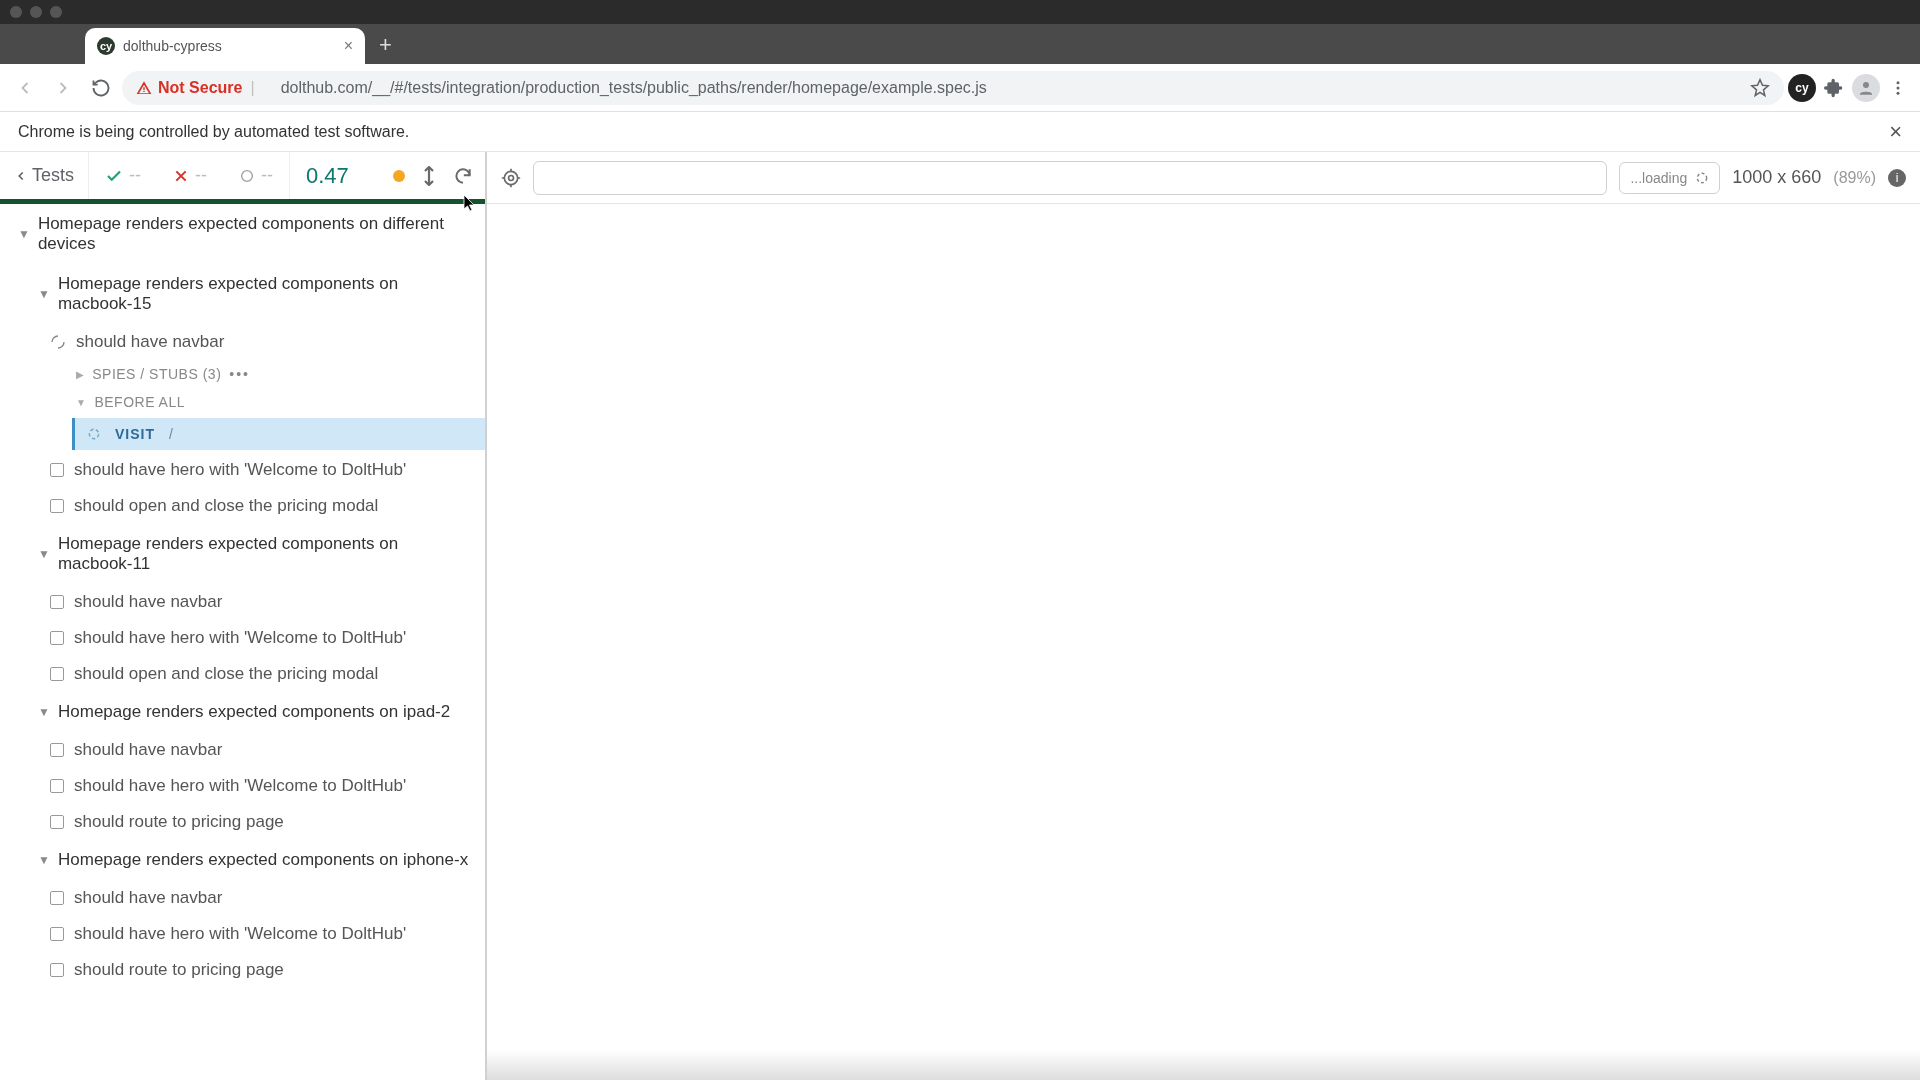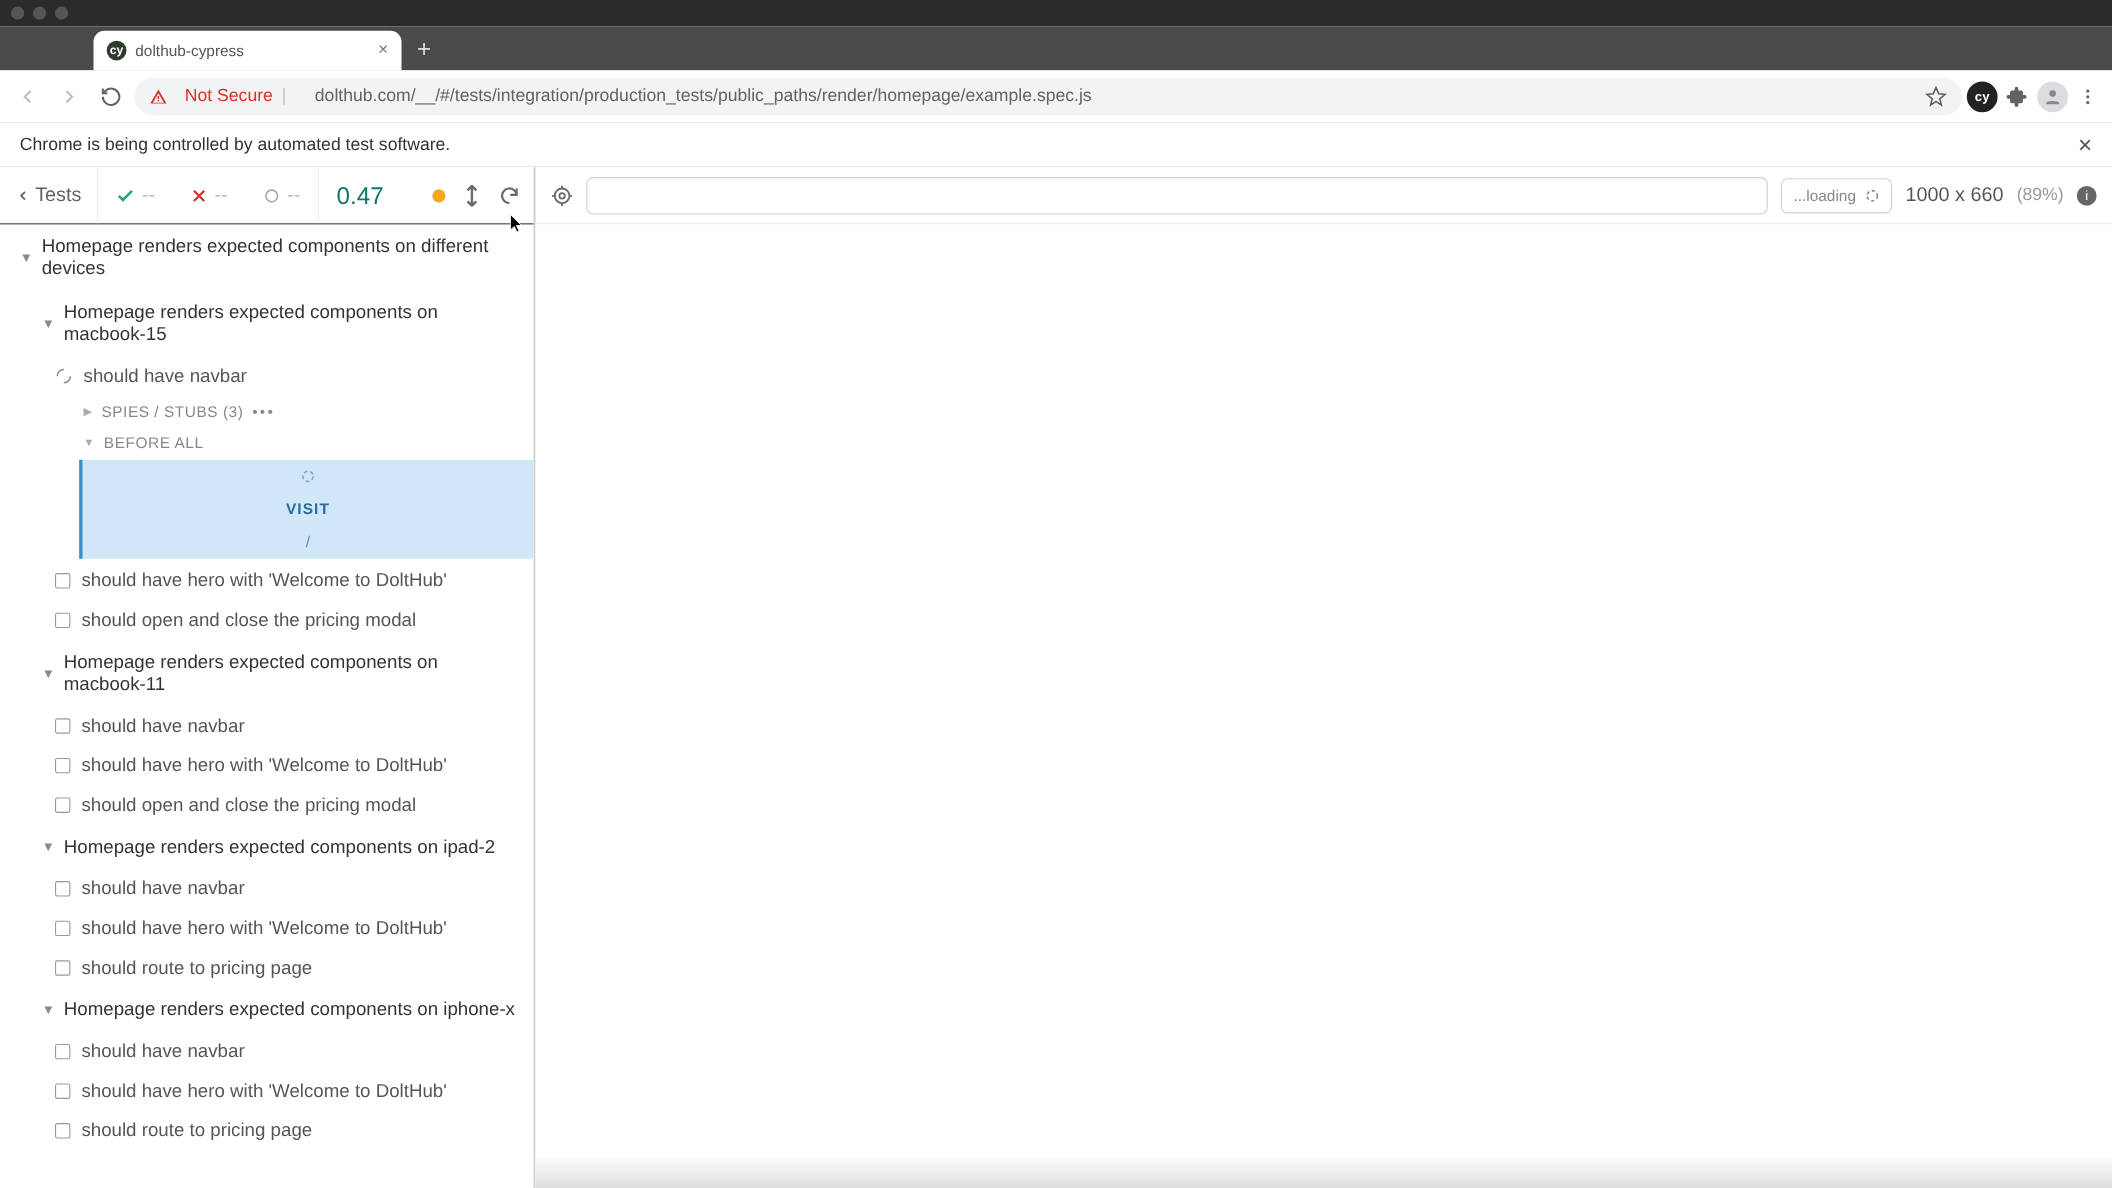--- a/index.html
+++ b/index.html
@@ -12,36 +12,36 @@
 .tab { background: #fff; border-radius: 10px 10px 0 0; height: 36px; display: flex; align-items: center; padding: 0 12px; gap: 8px; width: 280px; }
 .tab-favicon { width: 18px; height: 18px; background: #2e3a2e; border-radius: 50%; display: flex; align-items: center; justify-content: center; color: #fff; font-size: 11px; font-weight: bold; }
 .tab-title { flex: 1; font-size: 14px; color: #555; }
 .tab-close { color: #777; font-size: 16px; cursor: pointer; }
 .new-tab { color: #ddd; font-size: 22px; margin-left: 14px; margin-bottom: 6px; cursor: pointer; }
 
 .addressbar-row { height: 48px; background: #fff; border-bottom: 1px solid #e0e0e0; display: flex; align-items: center; padding: 0 8px; gap: 4px; }
 .nav-btn { width: 34px; height: 34px; display: flex; align-items: center; justify-content: center; color: #5f6368; border-radius: 50%; cursor: pointer; }
 .nav-btn.disabled { color: #bcbcbc; }
 .omnibox { flex: 1; height: 34px; background: #f1f3f4; border-radius: 17px; display: flex; align-items: center; padding: 0 14px; gap: 8px; font-size: 16px; color: #202124; }
-.not-secure { color: #d93025; display: flex; align-items: center; gap: 16px; }
+.not-secure { color: #d93025; display: flex; align-items: center; gap: 6px; font-weight: bold; }
 .url-sep { color: #c0c0c0; }
 .url-text { color: #5f6368; margin-left: 18px; }
 .omnibox-right { margin-left: auto; display: flex; align-items: center; gap: 14px; color: #5f6368; }
 .ext-icon { width: 28px; height: 28px; display: flex; align-items: center; justify-content: center; border-radius: 50%; }
 .ext-cy { background: #222; color: #fff; font-size: 12px; font-weight: bold; }
 .profile { background: #dadce0; }
 
 .automation-banner { height: 40px; background: #fff; border-bottom: 1px solid #e5e5e5; display: flex; align-items: center; padding: 0 18px; font-size: 16px; color: #333; }
 .automation-banner .close { margin-left: auto; font-size: 22px; color: #555; cursor: pointer; }
 
 
 .runner { display: flex; height: calc(1080px - 152px); }
 .left-panel { width: 487px; border-right: 2px solid #d0d0d0; display: flex; flex-direction: column; background: #fff; }
 
-.stats-bar { height: 52px; border-bottom: 1px solid #14532d; display: flex; align-items: center; }
+.stats-bar { height: 52px; border-bottom: 5px solid #14532d; display: flex; align-items: center; }
 .tests-back { display: flex; align-items: center; gap: 4px; padding: 0 14px; color: #5f6368; font-size: 18px; cursor: pointer; border-right: 1px solid #eee; height: 100%; }
 .stat { display: flex; align-items: center; gap: 6px; padding: 0 16px; height: 100%; font-size: 18px; }
 .stat-pass { color: #1ea672; }
 .stat-fail { color: #d93025; }
 .stat-pending { color: #a0a0a0; }
 .stat-dash { color: #bbb; }
 .duration { padding: 0 16px; font-size: 22px; color: #0f766e; border-left: 1px solid #eee; height: 100%; display: flex; align-items: center; }
 .stats-right { margin-left: auto; display: flex; align-items: center; padding: 0 12px; gap: 18px; }
 .amber-dot { width: 12px; height: 12px; border-radius: 50%; background: #f5a623; }
 .icon-gray { color: #6a6a6a; font-size: 18px; cursor: pointer; }
@@ -50,21 +50,21 @@
 .suite-row { display: flex; align-items: center; gap: 8px; padding: 10px 12px; font-size: 17px; color: #333; cursor: pointer; }
 .suite-row.lvl0 { padding-left: 18px; font-weight: 500; }
 .suite-row.lvl1 { padding-left: 38px; font-weight: 500; }
 .caret { color: #8a8a8a; font-size: 12px; width: 12px; }
 .test-row { display: flex; align-items: center; gap: 10px; padding: 8px 12px 8px 50px; font-size: 17px; color: #555; cursor: pointer; }
 .test-icon { width: 14px; height: 14px; border: 1.5px solid #999; border-radius: 2px; flex-shrink: 0; }
 .running-icon { width: 16px; height: 16px; display: flex; align-items: center; justify-content: center; color: #888; }
 .hook-row { padding: 6px 12px 6px 76px; font-size: 14px; color: #888; letter-spacing: 0.5px; display: flex; align-items: center; gap: 8px; cursor: pointer; }
 .hook-caret { color: #aaa; font-size: 10px; }
 .dots { letter-spacing: 2px; }
-.cmd-row { margin: 2px 0 2px 72px; padding: 8px 12px; background: #cfe7f7; border-left: 3px solid #3b8fc4; display: flex; align-items: center; gap: 14px; font-size: 14px; cursor: pointer; flex-direction: column; }
+.cmd-row { margin: 2px 0 2px 72px; padding: 8px 12px; background: #cfe7f7; border-left: 3px solid #3b8fc4; display: flex; align-items: center; gap: 14px; font-size: 14px; cursor: pointer; }
 .cmd-name { color: #2c6a9a; font-weight: 600; letter-spacing: 1px; }
 .cmd-arg { color: #6a8aa5; }
 .cmd-spinner { color: #7aa9c9; }
 
 
 .right-panel { flex: 1; display: flex; flex-direction: column; background: #fff; }
 .preview-toolbar { height: 52px; border-bottom: 1px solid #e5e5e5; display: flex; align-items: center; padding: 0 14px; gap: 12px; justify-content: space-between; }
 .target-btn { color: #6a6a6a; font-size: 18px; cursor: pointer; }
 .url-field { flex: 1; height: 34px; border: 1px solid #d0d0d0; border-radius: 6px; background: #fff; }
 .loading-pill { height: 32px; border: 1px solid #d0d0d0; border-radius: 6px; padding: 0 10px; display: flex; align-items: center; gap: 8px; font-size: 14px; color: #888; }

